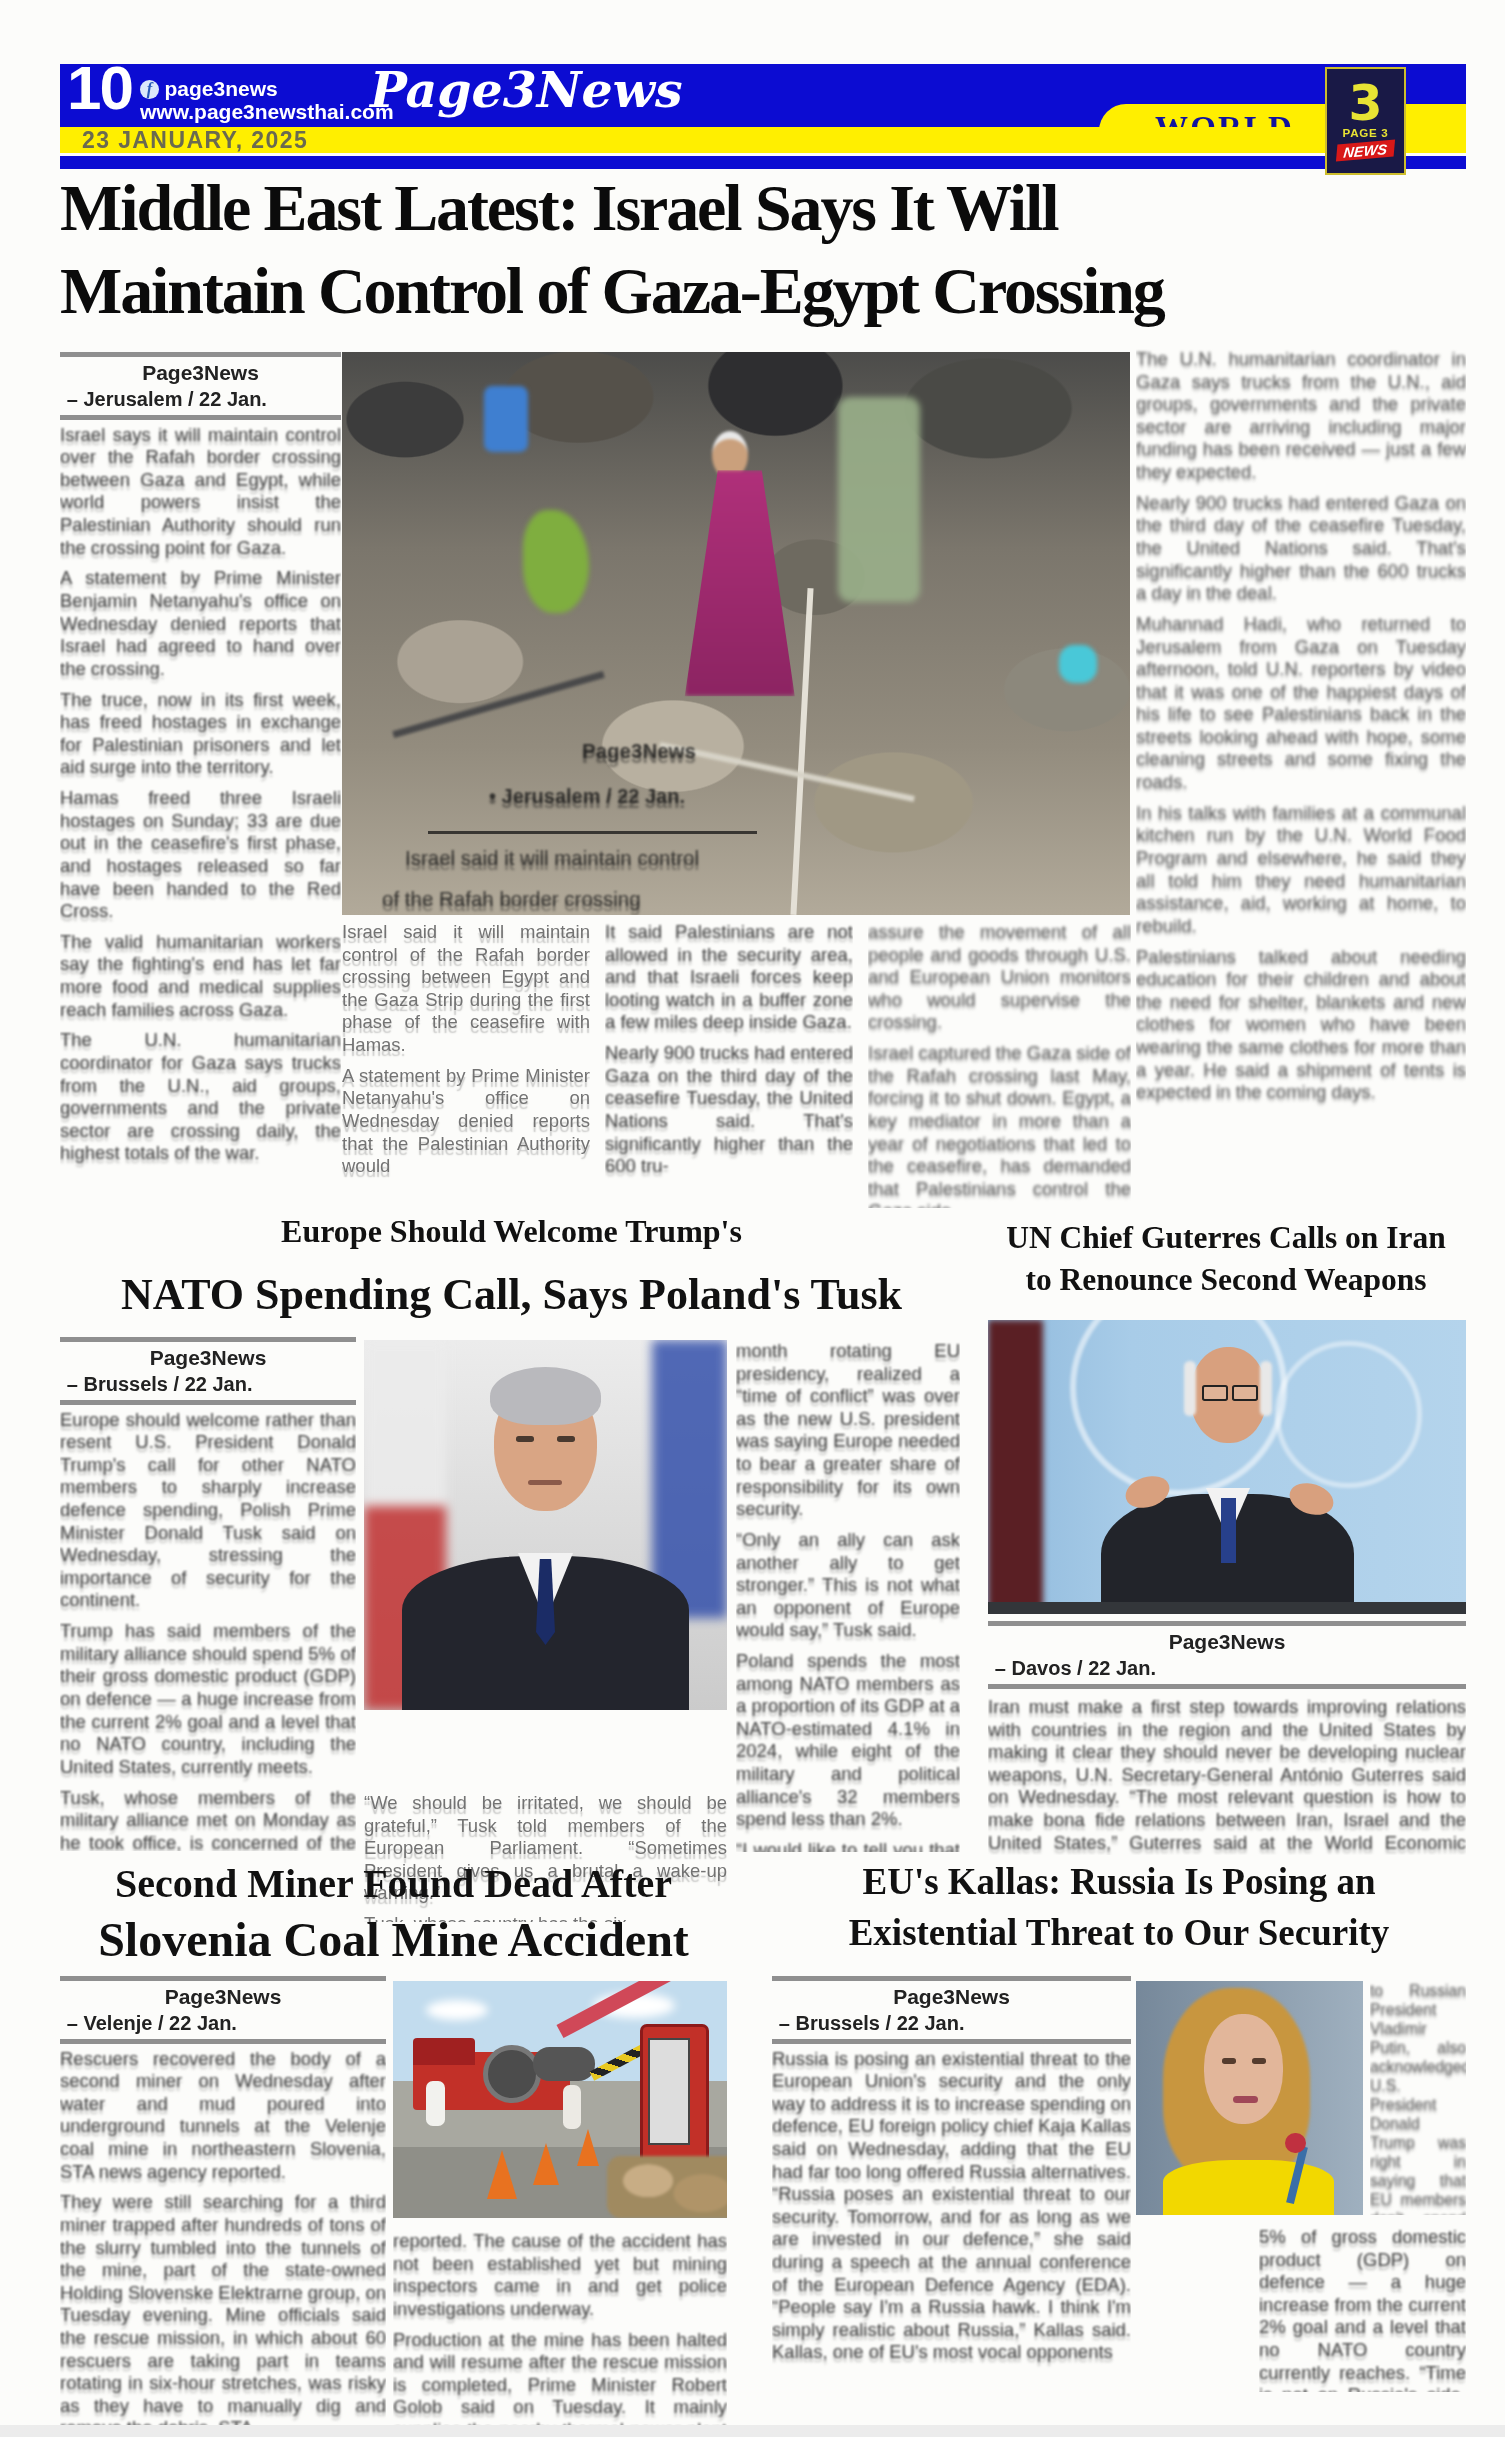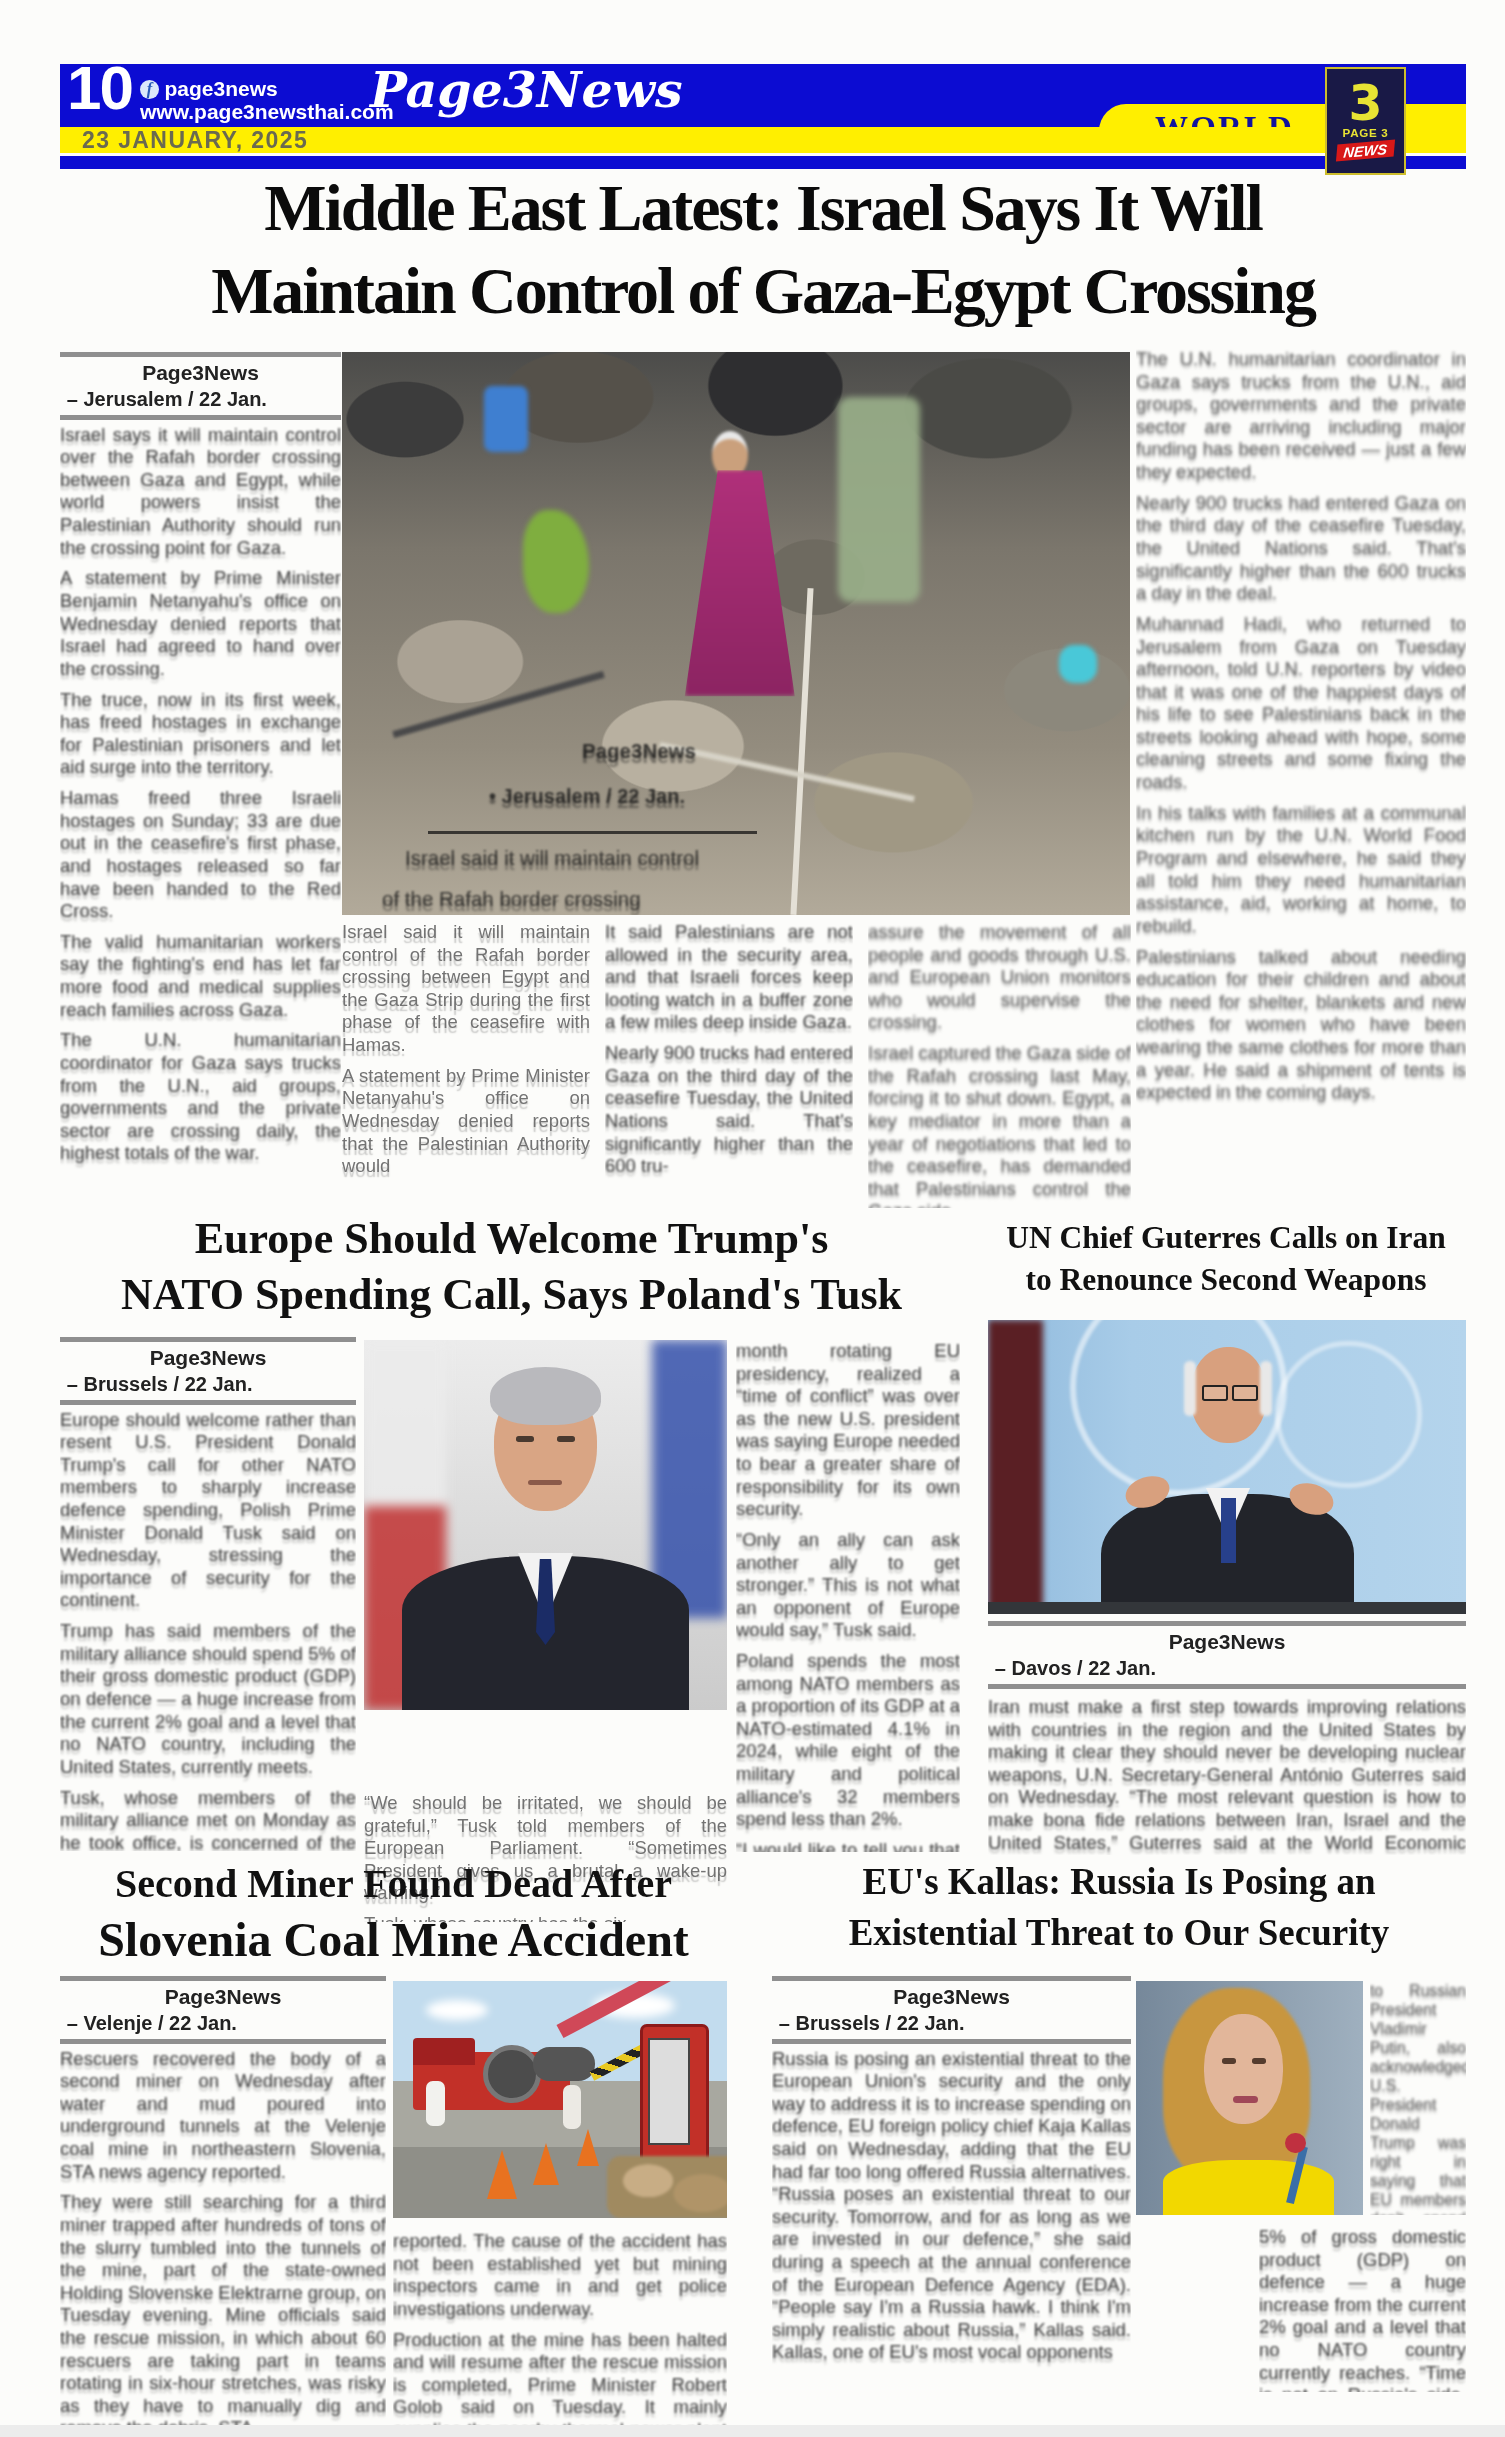--- a/index.html
+++ b/index.html
@@ -24,21 +24,21 @@
   .date-text{left:82px;top:127px;font-size:23px;font-weight:bold;color:#6a6a50;letter-spacing:1.4px;
              filter:blur(0.7px);}
   .blue-bar{left:60px;top:156px;width:1406px;height:13px;background:#0c0cd2;}
   .logo-box{left:1325px;top:67px;width:77px;height:104px;background:#191946;border:2.1px solid #cdbd2c;
             display:flex;flex-direction:column;align-items:center;justify-content:center;z-index:5;}
   .logo-3{font-size:49px;font-weight:bold;color:#e8e334;line-height:.85;font-family:"DejaVu Sans",sans-serif;}
   .logo-page3{font-size:11.6px;font-weight:bold;color:#e8e334;letter-spacing:0.7px;margin-top:1.4px;}
   .logo-news{margin-top:3.4px;background:#d81818;color:#fff;font-style:italic;font-weight:bold;font-size:14.4px;
              padding:0.7px 6.8px;transform:skewX(-10deg) rotate(-5deg);}
   
-  .head-main{width:1406px;left:60px;text-align:center;font-family:"Liberation Serif",serif;
+  .head-main{width:1406px;left:60px;font-family:"Liberation Serif",serif;
              font-weight:bold;font-size:66px;line-height:1.1;color:#0b0b0b;letter-spacing:-2.1px;white-space:nowrap;}
   .head-2{font-family:"Liberation Serif",serif;font-weight:bold;color:#111;text-align:center;
           filter:blur(0.4px);white-space:nowrap;}
   
   .col{overflow:hidden;}
   .para{font-size:18.5px;line-height:22.6px;text-align:justify;margin:0 0 8.2px 0;}
   .gar{color:#454545;filter:blur(1.2px);text-shadow:0 4.1px 2.1px rgba(70,70,70,.35);}
   .gar2{color:#5d5d5d;filter:blur(1.6px);text-shadow:0 3.4px 1.4px rgba(95,95,95,.4);}
   .semi{color:#737373;filter:blur(0.6px);text-shadow:0 4.8px 1.4px rgba(46,46,46,.26);}
   .rule{height:4.8px;background:#8f8f8f;margin:4.1px 0;}
@@ -154,21 +154,21 @@
   <div class="abs col" style="left:1136px;top:348px;width:330px;height:860px;">
     <div>
         <p class="para gar2">The U.N. humanitarian coordinator in Gaza says trucks from the U.N., aid groups, governments and the private sector are arriving including major funding has been received — just a few they expected.</p>
         <p class="para gar2">Nearly 900 trucks had entered Gaza on the third day of the ceasefire Tuesday, the United Nations said. That's significantly higher than the 600 trucks a day in the deal.</p>
         <p class="para gar2">Muhannad Hadi, who returned to Jerusalem from Gaza on Tuesday afternoon, told U.N. reporters by video that it was one of the happiest days of his life to see Palestinians back in the streets looking ahead with hope, some cleaning streets and some fixing the roads.</p>
         <p class="para gar2">In his talks with families at a communal kitchen run by the U.N. World Food Program and elsewhere, he said they all told him they need humanitarian assistance, aid, working at home, to rebuild.</p>
         <p class="para gar2">Palestinians talked about needing education for their children and about the need for shelter, blankets and new clothes for women who have been wearing the same clothes for more than a year. He said a shipment of tents is expected in the coming days.</p>
       </div>
   </div>
 
-  <div class="abs head-2" style="left:60px;top:1213px;width:903px;font-size:44px;">Europe Should Welcome Trump's</div>
+  <div class="abs head-2" style="left:60px;top:1213px;width:903px;font-size:32px;">Europe Should Welcome Trump's</div>
   <div class="abs head-2" style="left:60px;top:1269px;width:903px;font-size:44px;">NATO Spending Call, Says Poland's Tusk</div>
 
   <div class="abs col" style="left:60px;top:1333px;width:296px;height:518px;">
     <div class="rule"></div>
     <div class="by-name">Page3News</div>
     <div class="by-date">– Brussels / 22 Jan.</div>
     <div class="rule"></div>
     <div>
         <p class="para gar">Europe should welcome rather than resent U.S. President Donald Trump's call for other NATO members to sharply increase defence spending, Polish Prime Minister Donald Tusk said on Wednesday, stressing the importance of security for the continent.</p>
         <p class="para gar">Trump has said members of the military alliance should spend 5% of their gross domestic product (GDP) on defence — a huge increase from the current 2% goal and a level that no NATO country, including the United States, currently meets.</p>

